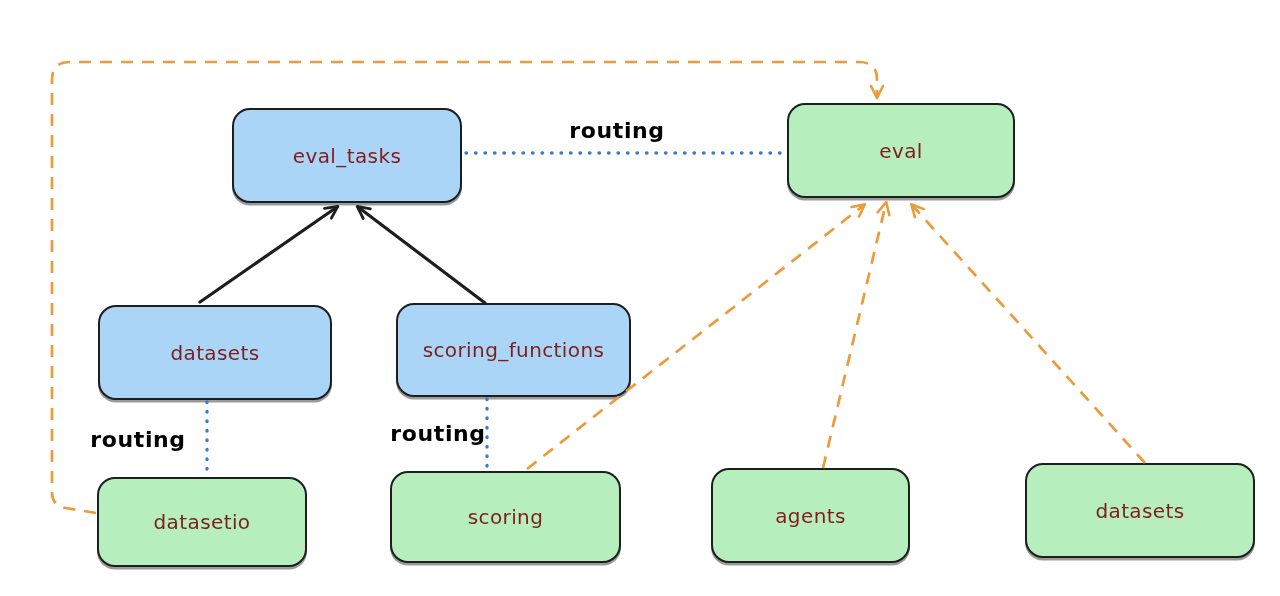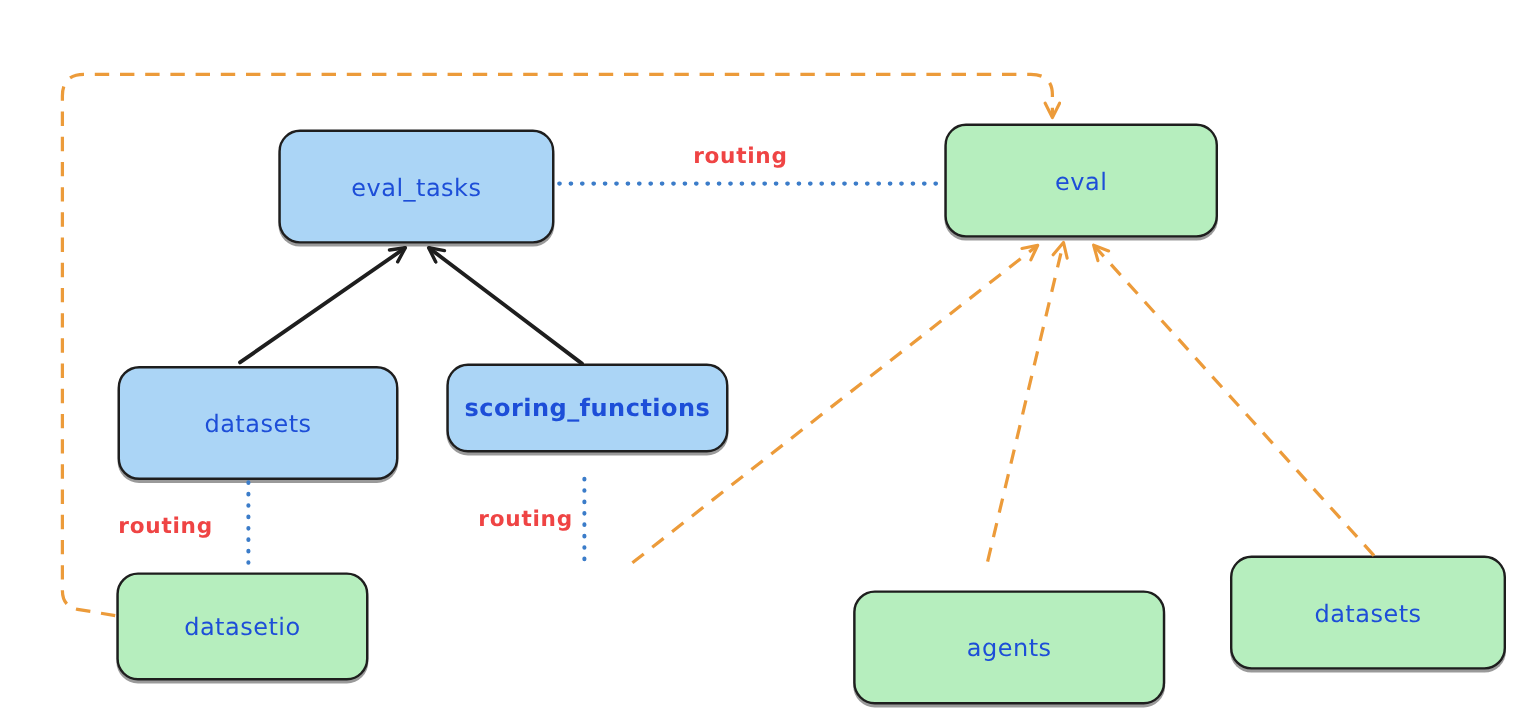--- a/index.html
+++ b/index.html
@@ -5,34 +5,34 @@
   html,body { margin:0; padding:0; background:#ffffff; }
   #canvas {
     position:relative; width:1280px; height:596px;
     background:#ffffff; overflow:hidden;
     font-family:"DejaVu Sans", "Liberation Sans", sans-serif;
   }
   .node {
     position:absolute; box-sizing:border-box;
     border:2.6px solid #1e1e1e; border-radius:18px;
     display:flex; align-items:center; justify-content:center;
-    font-size:20px; color:#1d4ed8; letter-spacing:0.4px;
+    font-size:20px; color:#7f1d1d; letter-spacing:0.4px;
     box-shadow:0 2.5px 0 rgba(30,30,30,0.45);
     z-index:1;
   }
   .node-blue  { background:#abd5f6; }
   .node-green { background:#b6eebe; }
   .node-label { white-space:nowrap; }
   #edges {
     position:absolute; left:0; top:0; width:1280px; height:596px;
     z-index:2; pointer-events:none;
   }
   .edge-label {
     position:absolute; transform:translate(-50%,-50%);
-    color:#ef4444; font-size:18px; font-weight:600;
+    color:#000000; font-size:22px; font-weight:600;
     letter-spacing:0.6px; white-space:nowrap; z-index:3;
   }
 </style>
 </head>
 <body>
 
 <div id="canvas">
 
   <svg id="edges" viewBox="0 0 1280 596" xmlns="http://www.w3.org/2000/svg">
     <defs>
@@ -62,30 +62,33 @@
   </div>
 
   <div class="node node-blue" style="left:98px; top:305px; width:234px; height:95px;">
     <span class="node-label">datasets</span>
   </div>
 
   <div class="node node-green" style="left:787px; top:103px; width:228px; height:95px;">
     <span class="node-label">eval</span>
   </div>
 
-  <div class="node node-blue" style="left:372px; top:303px; width:235px; height:74px;font-weight:bold;">
+  <div class="node node-blue" style="left:396px; top:303px; width:235px; height:94px;">
     <span class="node-label">scoring_functions</span>
   </div>
 
   <div class="node node-green" style="left:97px; top:477px; width:210px; height:90px;">
     <span class="node-label">datasetio</span>
   </div>
 
+  <div class="node node-green" style="left:390px; top:471px; width:231px; height:92px;">
+    <span class="node-label">scoring</span>
+  </div>
 
-  <div class="node node-green" style="left:711px; top:492px; width:260px; height:95px;">
+  <div class="node node-green" style="left:711px; top:468px; width:199px; height:95px;">
     <span class="node-label">agents</span>
   </div>
 
   <div class="node node-green" style="left:1025px; top:463px; width:230px; height:95px;">
     <span class="node-label">datasets</span>
   </div>
 
   <div class="edge-label" style="left:617px; top:130px;">routing</div>
   <div class="edge-label" style="left:138px; top:439px;">routing</div>
   <div class="edge-label" style="left:438px; top:433px;">routing</div>

